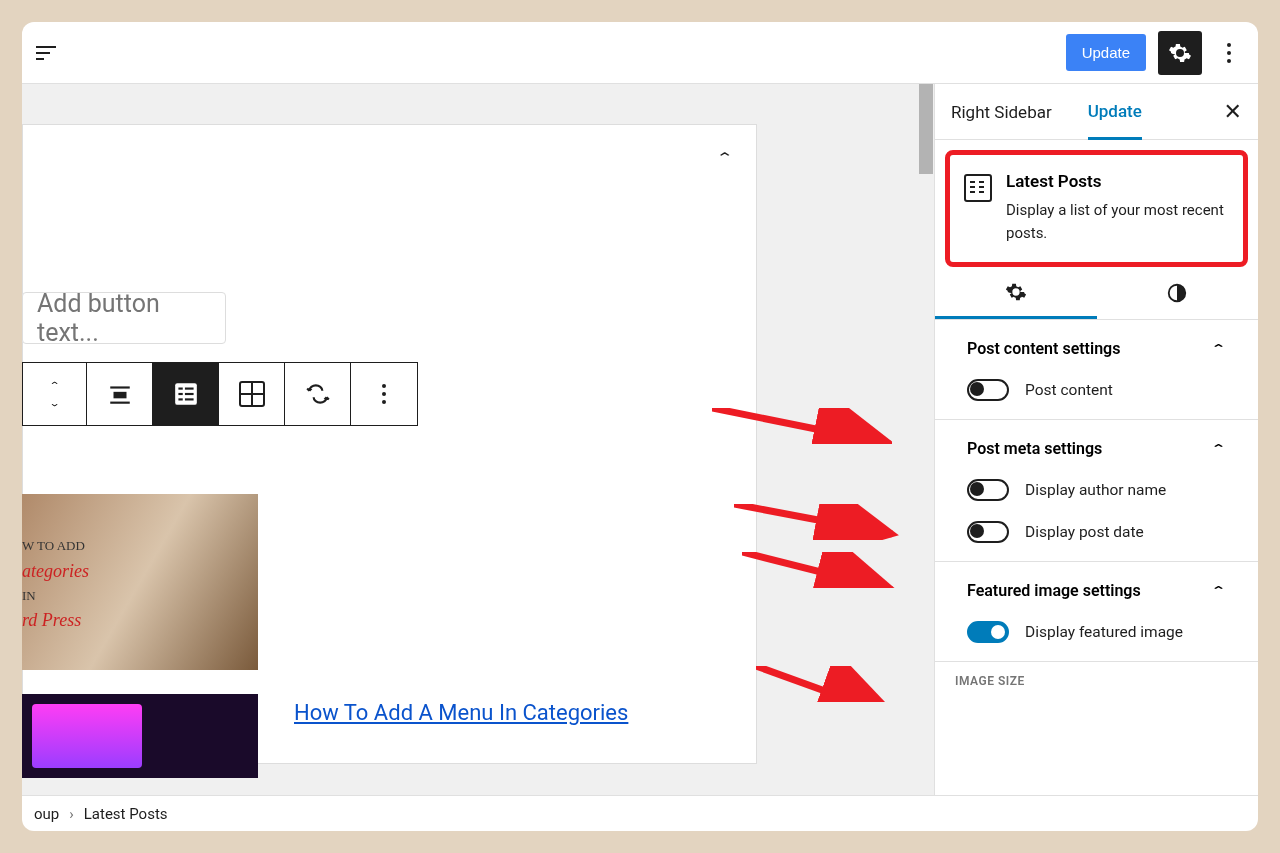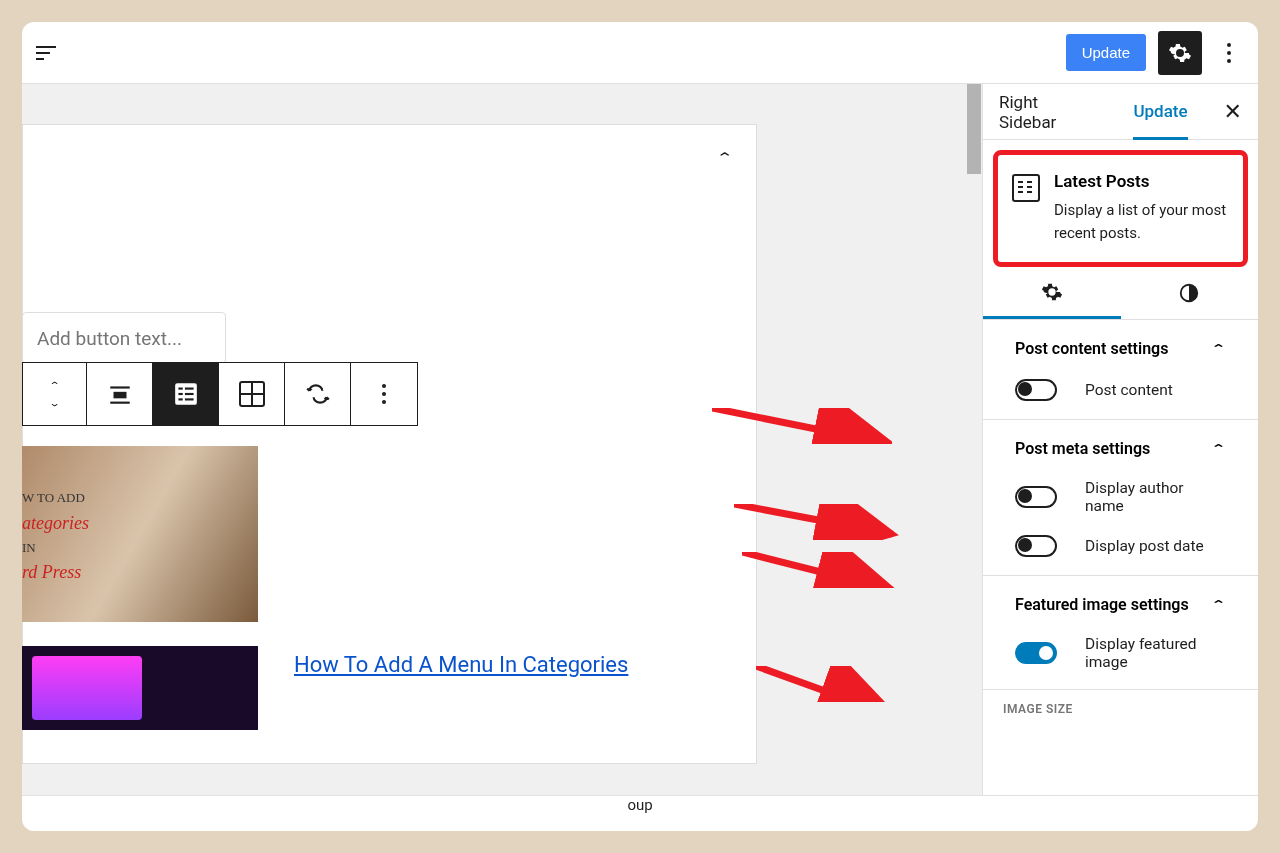--- a/index.html
+++ b/index.html
@@ -19,64 +19,64 @@
 .dots-v { display: flex; flex-direction: column; gap: 4px; }
 .dots-v span { width: 4px; height: 4px; background: #1e1e1e; border-radius: 50%; }
 .body { display: flex; height: calc(100% - 62px - 36px); }
 .canvas-wrap { flex: 1; position: relative; background: #f0f0f0; overflow: hidden; }
 .scroll-track { position: absolute; right: 0; top: 0; width: 16px; height: 100%; background: #f0f0f0; }
 .scroll-thumb { position: absolute; right: 1px; top: 0; width: 14px; height: 90px; background: #b3b3b3; }
 .outer-box { position: absolute; left: 0; top: 40px; width: 735px; height: 640px; background: #fff; border: 1px solid #ddd; }
 .collapse-caret { position: absolute; right: 22px; top: 20px; font-size: 22px; color: #1e1e1e; transform: scaleY(0.6); cursor: pointer; }
 .search-row { position: absolute; left: 0; top: 208px; display: flex; gap: 20px; }
 .search-input { width: 494px; height: 52px; border: 1px solid #949494; border-radius: 4px; padding: 0 14px; font-size: 18px; color: #757575; background: #fff; }
-.btn-input { width: 204px; height: 52px; border: 1px solid #ddd; border-radius: 4px; display: flex; align-items: center; padding: 0 14px; font-size: 19px; color: #757575; background: #fff; margin-top: 20px; }
+.btn-input { width: 204px; height: 52px; border: 1px solid #ddd; border-radius: 4px; display: flex; align-items: center; padding: 0 14px; font-size: 25px; color: #757575; background: #fff; }
 .toolbar { position: absolute; left: 0; top: 278px; display: flex; background: #fff; border: 1px solid #1e1e1e; height: 64px; }
 .tool { width: 66px; display: flex; align-items: center; justify-content: center; border-right: 1px solid #1e1e1e; cursor: pointer; position: relative; }
 .tool:last-child { border-right: none; }
 .tool0 { width: 64px; flex-direction: column; gap: 2px; }
 .caret-sm { font-size: 14px; transform: scaleY(0.6); }
 .tool-active { background: #1e1e1e; color: #fff; }
 .grid22 { width: 26px; height: 26px; border: 2px solid #1e1e1e; border-radius: 3px; position: relative; }
 .grid22::before, .grid22::after { content:""; position:absolute; background:#1e1e1e; }
 .grid22::before { left:50%; top:0; bottom:0; width:2px; transform:translateX(-50%);}
 .grid22::after { top:50%; left:0; right:0; height:2px; transform:translateY(-50%);}
 .posts { position: absolute; left: 0; top: 362px; width: 730px; }
 .post { display: flex; gap: 36px; margin-bottom: 24px; }
 .thumb { width: 236px; height: 176px; background: #8a6f5a; position: relative; overflow: hidden; }
-.thumb1 { background: linear-gradient(120deg,#b08a6a 0%, #d9c4ab 50%, #7a5a3b 100%); }
+.thumb1 { background: linear-gradient(120deg,#b08a6a 0%, #d9c4ab 50%, #7a5a3b 100%); margin-top: 48px; }
 .thumb1 .txt { position:absolute; left:0; top:42px; font-family: Georgia, serif; font-size:13px; color:#333; line-height:1.6; }
 .thumb1 .txt .c { color:#c22; font-style:italic; font-family: cursive; font-size:18px;}
 .thumb2 { height: 84px; background: #1a0a2a; }
 .thumb2 .neon { position:absolute; left:10px; top:10px; width:110px; height:64px; background:linear-gradient(#ff3df5,#9b3dff); border-radius:4px; }
 .post a { color: #0a53cc; text-decoration: underline; font-size: 22px; padding-top: 6px; }
-.sidebar { width: 276px; border-left: 1px solid #e0e0e0; background: #fff; overflow-y: auto; position: relative; }
+.sidebar { width: 324px; border-left: 1px solid #e0e0e0; background: #fff; overflow-y: auto; position: relative; }
 .tabs { display: flex; align-items: center; height: 56px; border-bottom: 1px solid #e0e0e0; padding: 0 16px; position: relative; }
 .tab { font-size: 17px; color: #1e1e1e; padding: 16px 0; cursor: pointer; margin-right: 36px; }
 .tab.active { color: #007cba; border-bottom: 3px solid #007cba; margin-bottom: -1px; font-weight: 500; }
 .tab-close { margin-left: auto; font-size: 22px; cursor: pointer; color: #1e1e1e; }
 .block-info { margin: 10px 10px 0 10px; border: 5px solid #ed1c24; border-radius: 8px; padding: 16px 14px 18px 14px; display: flex; gap: 14px; }
 .block-info .icon { width: 28px; height: 28px; border: 2px solid #1e1e1e; border-radius: 3px; position:relative; flex-shrink:0; margin-top:3px; }
 .block-info .icon::before { content:""; position:absolute; left:4px; top:5px; width:5px; height:2px; background:#1e1e1e; box-shadow: 9px 0 0 #1e1e1e, 0 5px 0 #1e1e1e, 9px 5px 0 #1e1e1e, 0 10px 0 #1e1e1e, 9px 10px 0 #1e1e1e;}
 .block-title { font-size: 17px; font-weight: 600; margin-bottom: 8px; }
 .block-desc { font-size: 15px; color: #1e1e1e; line-height: 1.5; }
 .sub-tabs { display: flex; border-bottom: 1px solid #e0e0e0; }
 .sub-tab { flex: 1; height: 52px; display: flex; align-items: center; justify-content: center; cursor: pointer; }
 .sub-tab.active { border-bottom: 3px solid #007cba; }
 .panel { border-bottom: 1px solid #e0e0e0; padding: 18px 32px; }
 .panel-hd { display: flex; justify-content: space-between; align-items: center; font-size: 16px; font-weight: 600; cursor: pointer; }
 .panel-hd .chev { font-size: 18px; transform: scaleY(0.6); }
-.tog-row { display: flex; align-items: center; gap: 28px; margin-top: 20px; }
+.tog-row { display: flex; align-items: center; gap: 16px; margin-top: 20px; }
 .tog-label { font-size: 15.5px; color: #1e1e1e; }
 .toggle { width: 42px; height: 22px; border: 2px solid #1e1e1e; border-radius: 12px; position: relative; cursor: pointer; flex-shrink:0; }
 .toggle .knob { width: 14px; height: 14px; background: #1e1e1e; border-radius: 50%; position: absolute; left: 1px; top: 1px; }
 .toggle.on { background: #007cba; border-color: #007cba; }
 .toggle.on .knob { left: auto; right: 2px; background: #fff; width:14px; height:14px; top:2px; }
 .img-size { font-size: 12px; font-weight: 600; letter-spacing: 0.5px; color: #757575; padding: 12px 20px 0 20px; text-transform: uppercase; }
-.breadcrumb { height: 36px; border-top: 1px solid #e0e0e0; display: flex; align-items: center; padding: 0 12px; font-size: 15px; color: #1e1e1e; gap: 10px; flex-direction: column; }
+.breadcrumb { height: 36px; border-top: 1px solid #e0e0e0; display: flex; align-items: center; padding: 0 12px; font-size: 15px; color: #1e1e1e; gap: 10px; }
 .breadcrumb .sep { color: #757575; }
 .arrow { position: absolute; width: 180px; height: 36px; pointer-events: none; }
 svg.icon-sm { width: 24px; height: 24px; }
 </style>
 </head>
 <body>
 
 <div class="frame">
   <div class="topbar">
     <div class="topbar-left">

